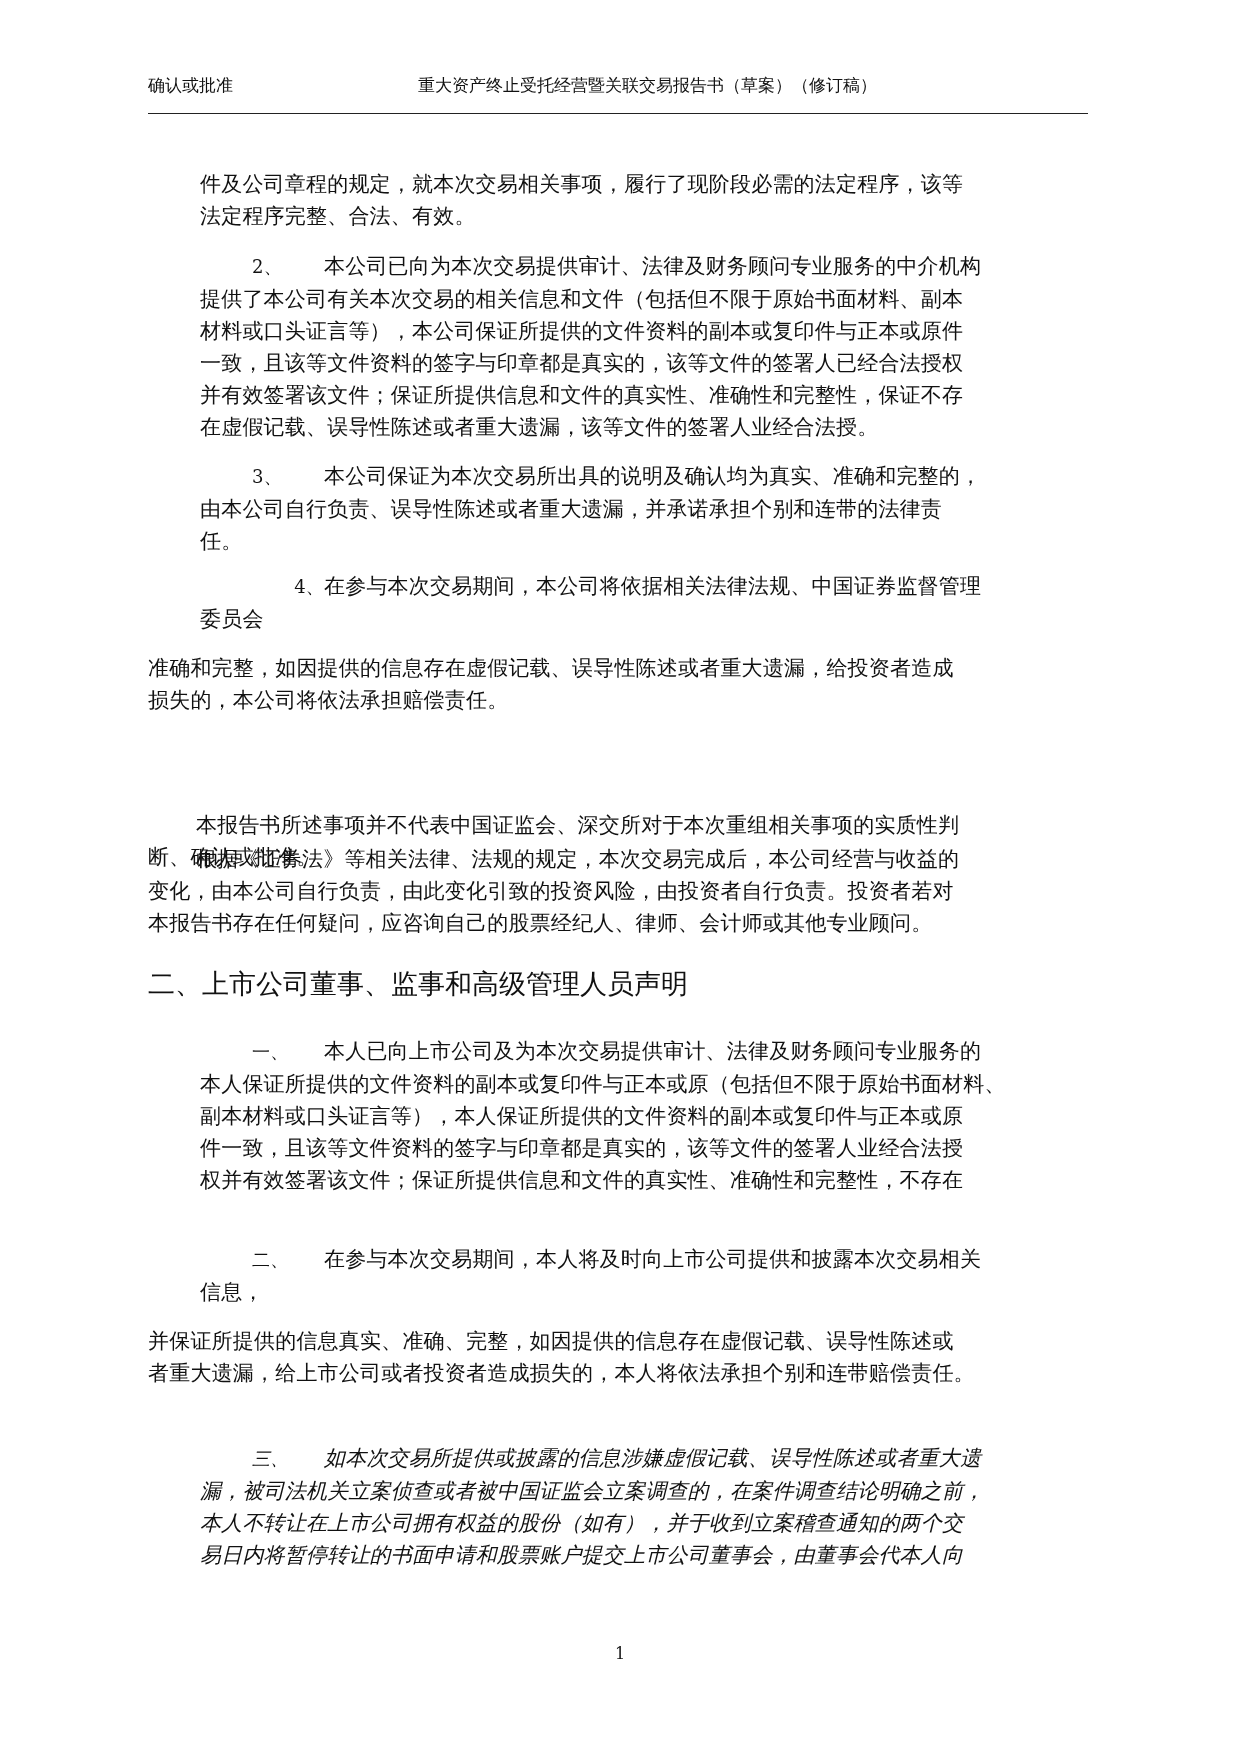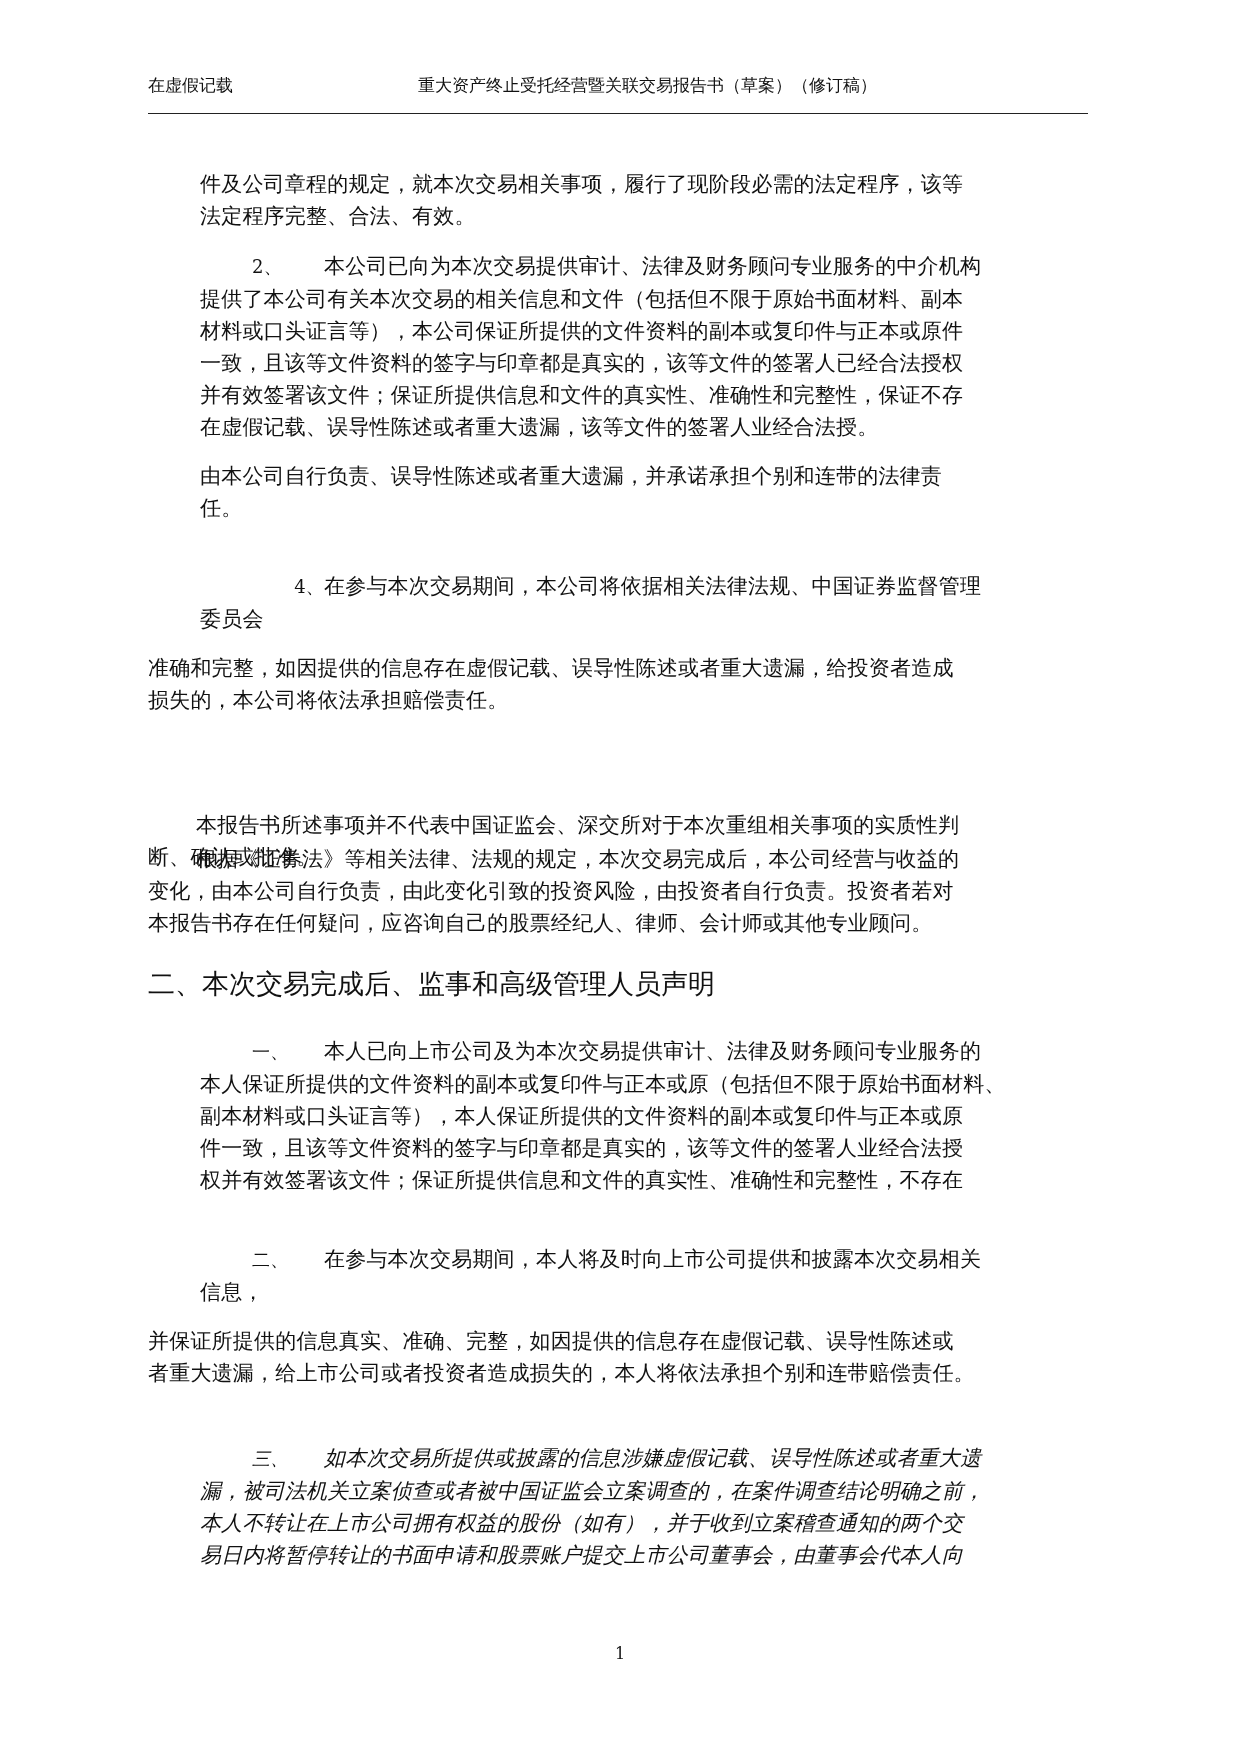--- a/index.html
+++ b/index.html
@@ -13,40 +13,41 @@
   .para span.line { display: block; white-space: nowrap; }
   .num { display: inline-block; width: 72px; font-family: "DejaVu Serif", "Liberation Serif", serif; font-size: 18px; }
   .section-title { position: absolute; left: 148px; top: 966px; font-size: 27px; margin: 0; font-weight: normal; white-space: nowrap; }
   .footer-page { position: absolute; left: 0; width: 1240px; top: 1644px; text-align: center;
                  font-family: "DejaVu Serif", "Liberation Serif", serif; font-size: 16px; }
 </style>
 </head>
 <body>
 
 <div class="header">
-  <span class="company">在虚假记载</span>
+  <span class="company">确认或批准</span>
   <span class="doc-title">重大资产终止受托经营暨关联交易报告书（草案）（修订稿）</span>
 </div>
 <div class="header-rule"></div>
 
 <div class="para" style="left:200px; top:168px;">
   <span class="line">件及公司章程的规定，就本次交易相关事项，履行了现阶段必需的法定程序，该等</span>
   <span class="line">法定程序完整、合法、有效。</span>
 </div>
 
 <div class="para" style="left:200px; top:250px;">
   <span class="line" style="padding-left:52px;"><span class="num">2、</span><span>本公司已向为本次交易提供审计、法律及财务顾问专业服务的中介机构</span></span>
   <span class="line">提供了本公司有关本次交易的相关信息和文件（包括但不限于原始书面材料、副本</span>
   <span class="line">材料或口头证言等），本公司保证所提供的文件资料的副本或复印件与正本或原件</span>
   <span class="line">一致，且该等文件资料的签字与印章都是真实的，该等文件的签署人已经合法授权</span>
   <span class="line">并有效签署该文件；保证所提供信息和文件的真实性、准确性和完整性，保证不存</span>
   <span class="line">在虚假记载、误导性陈述或者重大遗漏，该等文件的签署人业经合法授。</span>
 </div>
 
 <div class="para" style="left:200px; top:460px;">
+  <span class="line" style="padding-left:52px;"><span class="num">3、</span><span>本公司保证为本次交易所出具的说明及确认均为真实、准确和完整的，</span></span>
   <span class="line">由本公司自行负责、误导性陈述或者重大遗漏，并承诺承担个别和连带的法律责</span>
   <span class="line">任。</span>
 </div>
 
 <div class="para" style="left:200px; top:570px;">
   <span class="line" style="padding-left:52px;text-align:right;"><span class="num">4、</span><span>在参与本次交易期间，本公司将依据相关法律法规、中国证券监督管理</span></span>
   <span class="line">委员会</span>
 </div>
 
 <div class="para" style="left:148px; top:652px;">
@@ -58,21 +59,21 @@
   <span class="line" style="padding-left:48px;">本报告书所述事项并不代表中国证监会、深交所对于本次重组相关事项的实质性判</span>
   <span class="line">断、确认或批准。</span>
 </div>
 
 <div class="para" style="left:148px; top:843px;">
   <span class="line" style="padding-left:48px;">根据《证券法》等相关法律、法规的规定，本次交易完成后，本公司经营与收益的</span>
   <span class="line">变化，由本公司自行负责，由此变化引致的投资风险，由投资者自行负责。投资者若对</span>
   <span class="line">本报告书存在任何疑问，应咨询自己的股票经纪人、律师、会计师或其他专业顾问。</span>
 </div>
 
-<h2 class="section-title">二、本次交易完成后、监事和高级管理人员声明</h2>
+<h2 class="section-title">二、上市公司董事、监事和高级管理人员声明</h2>
 
 <div class="para" style="left:200px; top:1035px;">
   <span class="line" style="padding-left:52px;"><span class="num">一、</span><span>本人已向上市公司及为本次交易提供审计、法律及财务顾问专业服务的</span></span>
   <span class="line">本人保证所提供的文件资料的副本或复印件与正本或原（包括但不限于原始书面材料、</span>
   <span class="line">副本材料或口头证言等），本人保证所提供的文件资料的副本或复印件与正本或原</span>
   <span class="line">件一致，且该等文件资料的签字与印章都是真实的，该等文件的签署人业经合法授</span>
   <span class="line">权并有效签署该文件；保证所提供信息和文件的真实性、准确性和完整性，不存在</span>
 </div>
 
 <div class="para" style="left:200px; top:1243px;">

